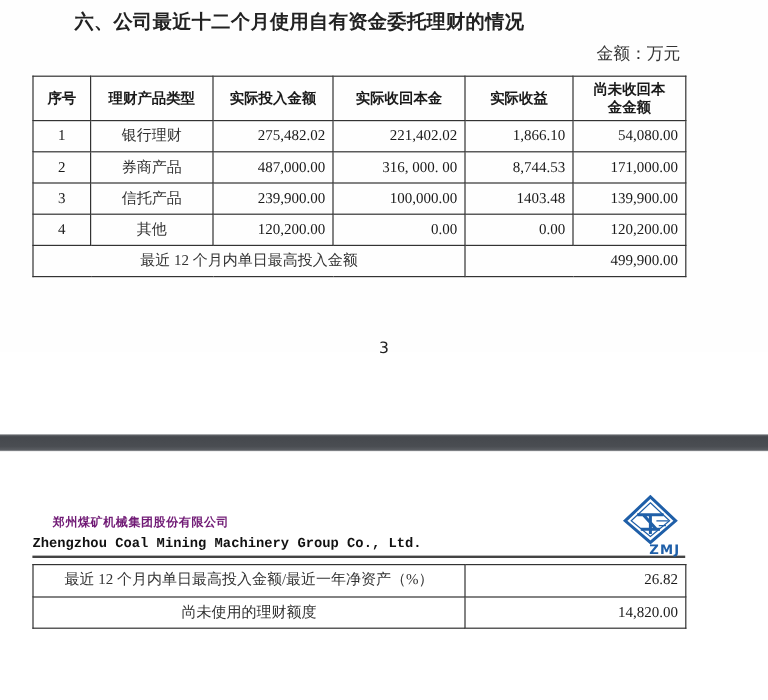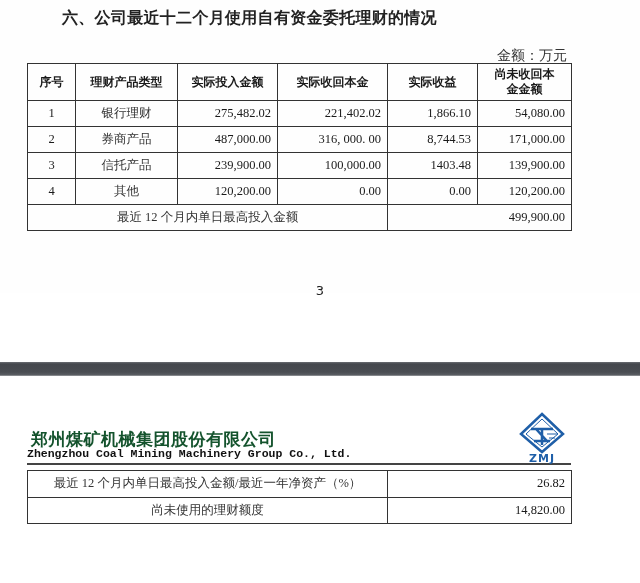--- a/index.html
+++ b/index.html
@@ -9,21 +9,20 @@
     font-family:"DejaVu Serif","Liberation Serif",serif;
   }
   .page-top { position:absolute; left:0; top:0; width:640px; height:293px; background:#fefefe; }
   .section-title {
     position:absolute; left:62px; top:8px; font-size:16px; font-weight:bold;
     font-family:"DejaVu Sans","Liberation Sans",sans-serif; color:#222; letter-spacing:0.3px;
   }
   .unit-label {
     position:absolute; right:73px; top:36px; font-size:14px; color:#333;
     font-family:"DejaVu Sans","Liberation Sans",sans-serif;
-    margin-top:11px;
   }
   table.t { position:absolute; border-collapse:collapse; table-layout:fixed; }
   table.t td, table.t th {
     border:1.2px solid #333; font-size:12.5px; padding:0 6px; box-sizing:border-box;
     font-family:"Liberation Serif","DejaVu Serif",serif; white-space:nowrap; overflow:hidden;
   }
   table.t th {
     font-weight:bold; font-family:"DejaVu Sans","Liberation Sans",sans-serif; font-size:12px;
     text-align:center; line-height:15px;
   }
@@ -35,31 +34,31 @@
   #t1 tr.d { height:26px; }
   .page-num {
     position:absolute; left:0; width:640px; top:283px; text-align:center; font-size:13px;
     font-family:"DejaVu Sans","Liberation Sans",sans-serif; color:#222;
   }
   .divider {
     position:absolute; left:0; top:362px; width:640px; height:14px;
     background:linear-gradient(#6b6e73 0px,#45484d 2px,#4a4d52 10px,#5a5d62 13px,#aeb0b3 14px);
   }
   .company-cn {
-    position:absolute; left:31px; top:428px; font-size:17px; font-weight:bold;
-    font-family:"DejaVu Sans","Liberation Sans",sans-serif; color:#14532d; letter-spacing:0.5px;
+    position:absolute; left:44px; top:428px; font-size:10px; font-weight:bold;
+    font-family:"DejaVu Sans","Liberation Sans",sans-serif; color:#701a75; letter-spacing:0.5px;
   }
   .company-en {
     position:absolute; left:27px; top:447px; font-size:11.5px; font-weight:bold;
     font-family:Liberation Mono, monospace; color:#111;
   }
   .header-rule { position:absolute; left:27px; top:463px; width:544px; height:2px; background:#444; }
   .logo { position:absolute; left:517px; top:412px; width:50px; height:50px; }
   .logo-text {
-    position:absolute; left:517px; top:452px; width:50px; text-align:center; font-size:11px; font-weight:bold;
+    position:absolute; left:517px; top:452px; width:50px; text-align:right; font-size:11px; font-weight:bold;
     font-family:"DejaVu Sans","Liberation Sans",sans-serif; color:#1f5fa8; letter-spacing:1px;
   }
   #t2 { left:27px; top:470px; width:544px;padding-left:25px; }
   #t2 tr { height:26.5px; }
 </style>
 </head>
 <body>
 
 <div class="page-top">
   <div class="section-title">六、公司最近十二个月使用自有资金委托理财的情况</div>

